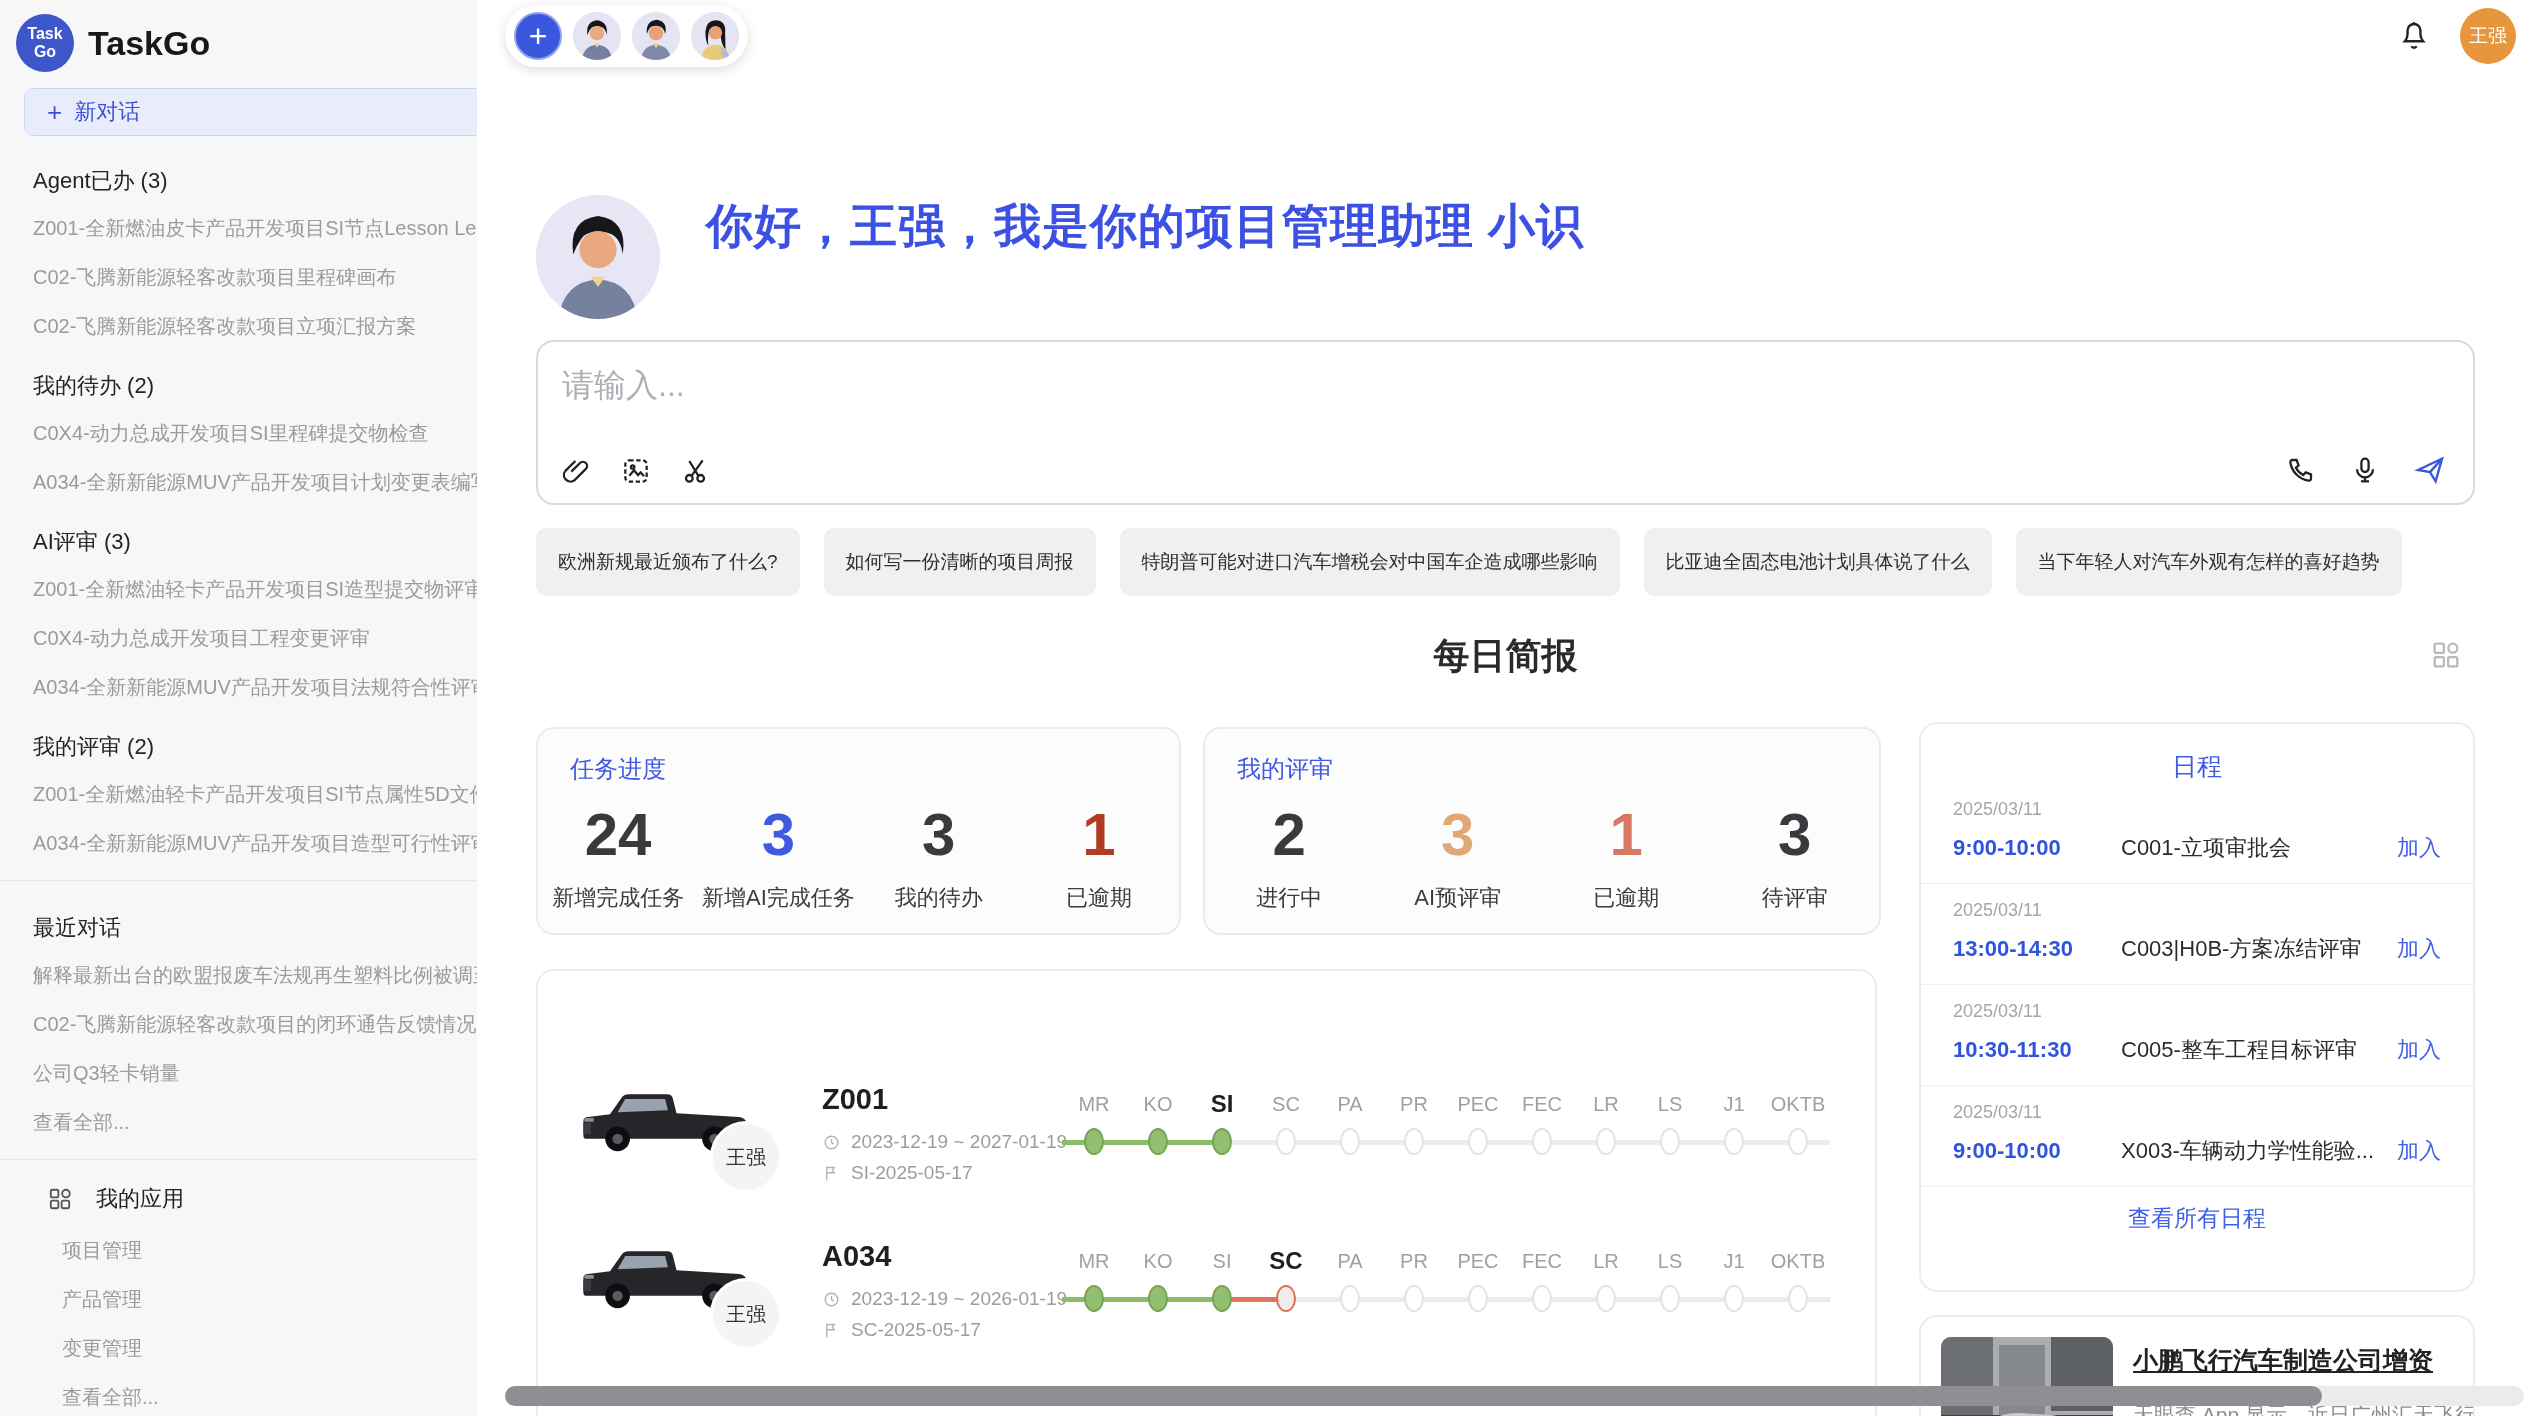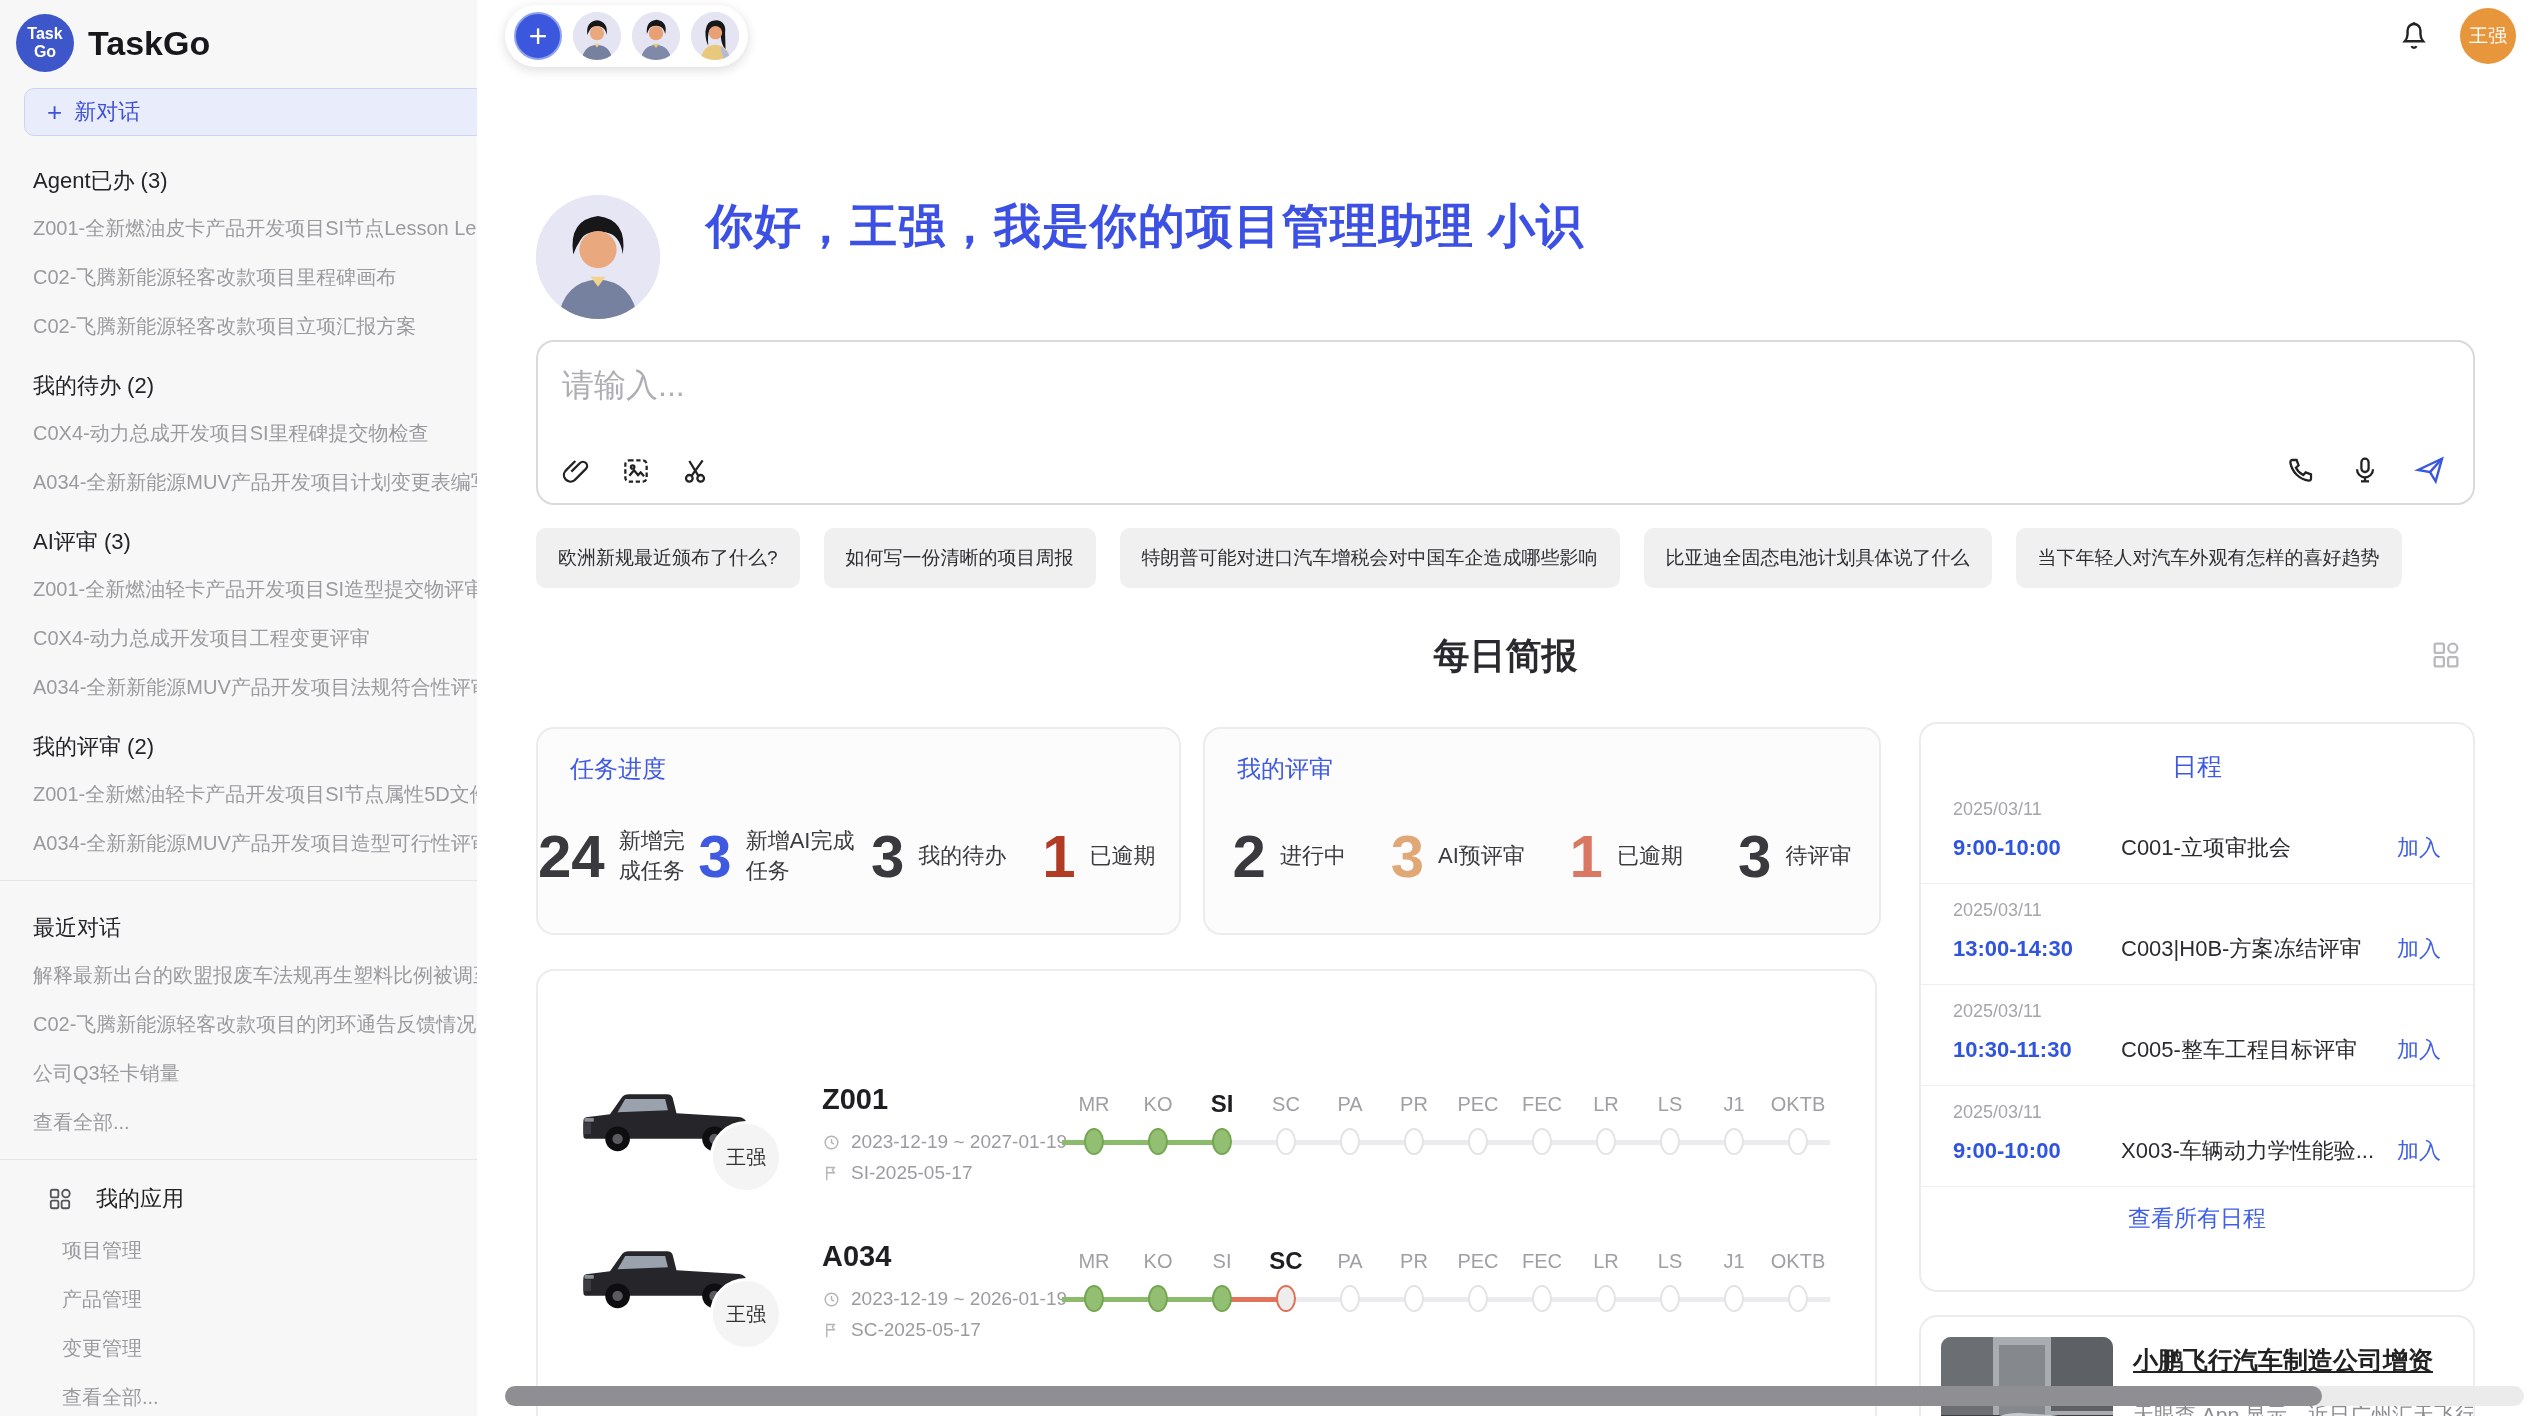--- a/index.html
+++ b/index.html
@@ -57,31 +57,31 @@
   .greet-title { font-size: 47px; font-weight: 700; color: #3c50e4; letter-spacing: 1px; }
   .composer {
     position: absolute; left: 59px; top: 340px; width: 1939px; height: 165px;
     border: 2px solid #dadadd; border-radius: 18px; background: #fff;
   }
   .composer .ph { position: absolute; left: 24px; top: 22px; font-size: 32px; color: #aeaeb4; }
   .comp-left { position: absolute; left: 22px; bottom: 16px; display: flex; gap: 28px; align-items: center; }
   .comp-right { position: absolute; right: 26px; bottom: 16px; display: flex; gap: 32px; align-items: center; }
   .chips { position: absolute; left: 59px; top: 528px; width: 1939px; display: flex; gap: 24px; }
   .chip {
-    background: #f0f0f1; border-radius: 10px; padding: 0 22px; height: 60px;
+    background: #f0f0f1; border-radius: 10px; padding: 0 22px; height: 68px;
     display: flex; align-items: center; font-size: 19px; color: #2e2e33; white-space: nowrap;
   }
   .brief-title { position: absolute; left: 59px; top: 632px; width: 1939px; text-align: center; font-size: 36px; font-weight: 700; color: #29292e; }
   .brief-grid { position: absolute; left: 1952px; top: 638px; }
   .card { position: absolute; background: #fcfcfd; border: 2px solid #ececee; border-radius: 18px; }
   #card-tasks   { left: 59px;  top: 727px; width: 645px; height: 208px; }
   #card-reviews { left: 726px; top: 727px; width: 678px; height: 208px; }
   .card-title { position: absolute; left: 32px; top: 24px; font-size: 24px; color: #3f5ae0; }
   .stats { position: absolute; left: 0; right: 0; top: 64px; bottom: 14px; display: flex; }
-  .stat { flex: 1; display: flex; flex-direction: row; align-items: center; justify-content: center; gap: 14px; }
+  .stat { flex: 1; display: flex; flex-direction: column; align-items: center; justify-content: center; gap: 14px; }
   .stat .v { font-size: 60px; font-weight: 600; }
   .stat .l { font-size: 22px; color: #3c3c40; }
   #card-schedule { left: 1442px; top: 722px; width: 556px; height: 570px; background: #fff; }
   .sch-title { text-align: center; margin-top: 26px; font-size: 25px; color: #3f5ae0; }
   .sch-item { padding: 16px 32px 20px; border-bottom: 1px solid #efefef; }
   .sch-date { font-size: 18px; color: #a6a6aa; }
   .sch-row { display: flex; align-items: center; margin-top: 13px; }
   .sch-time { width: 168px; font-size: 22px; color: #2f54e0; font-weight: 600; flex: none; }
   .sch-name { flex: 1; font-size: 22px; color: #2c2c30; white-space: nowrap; overflow: hidden; }
   .sch-join { font-size: 22px; color: #4060e8; flex: none; }

